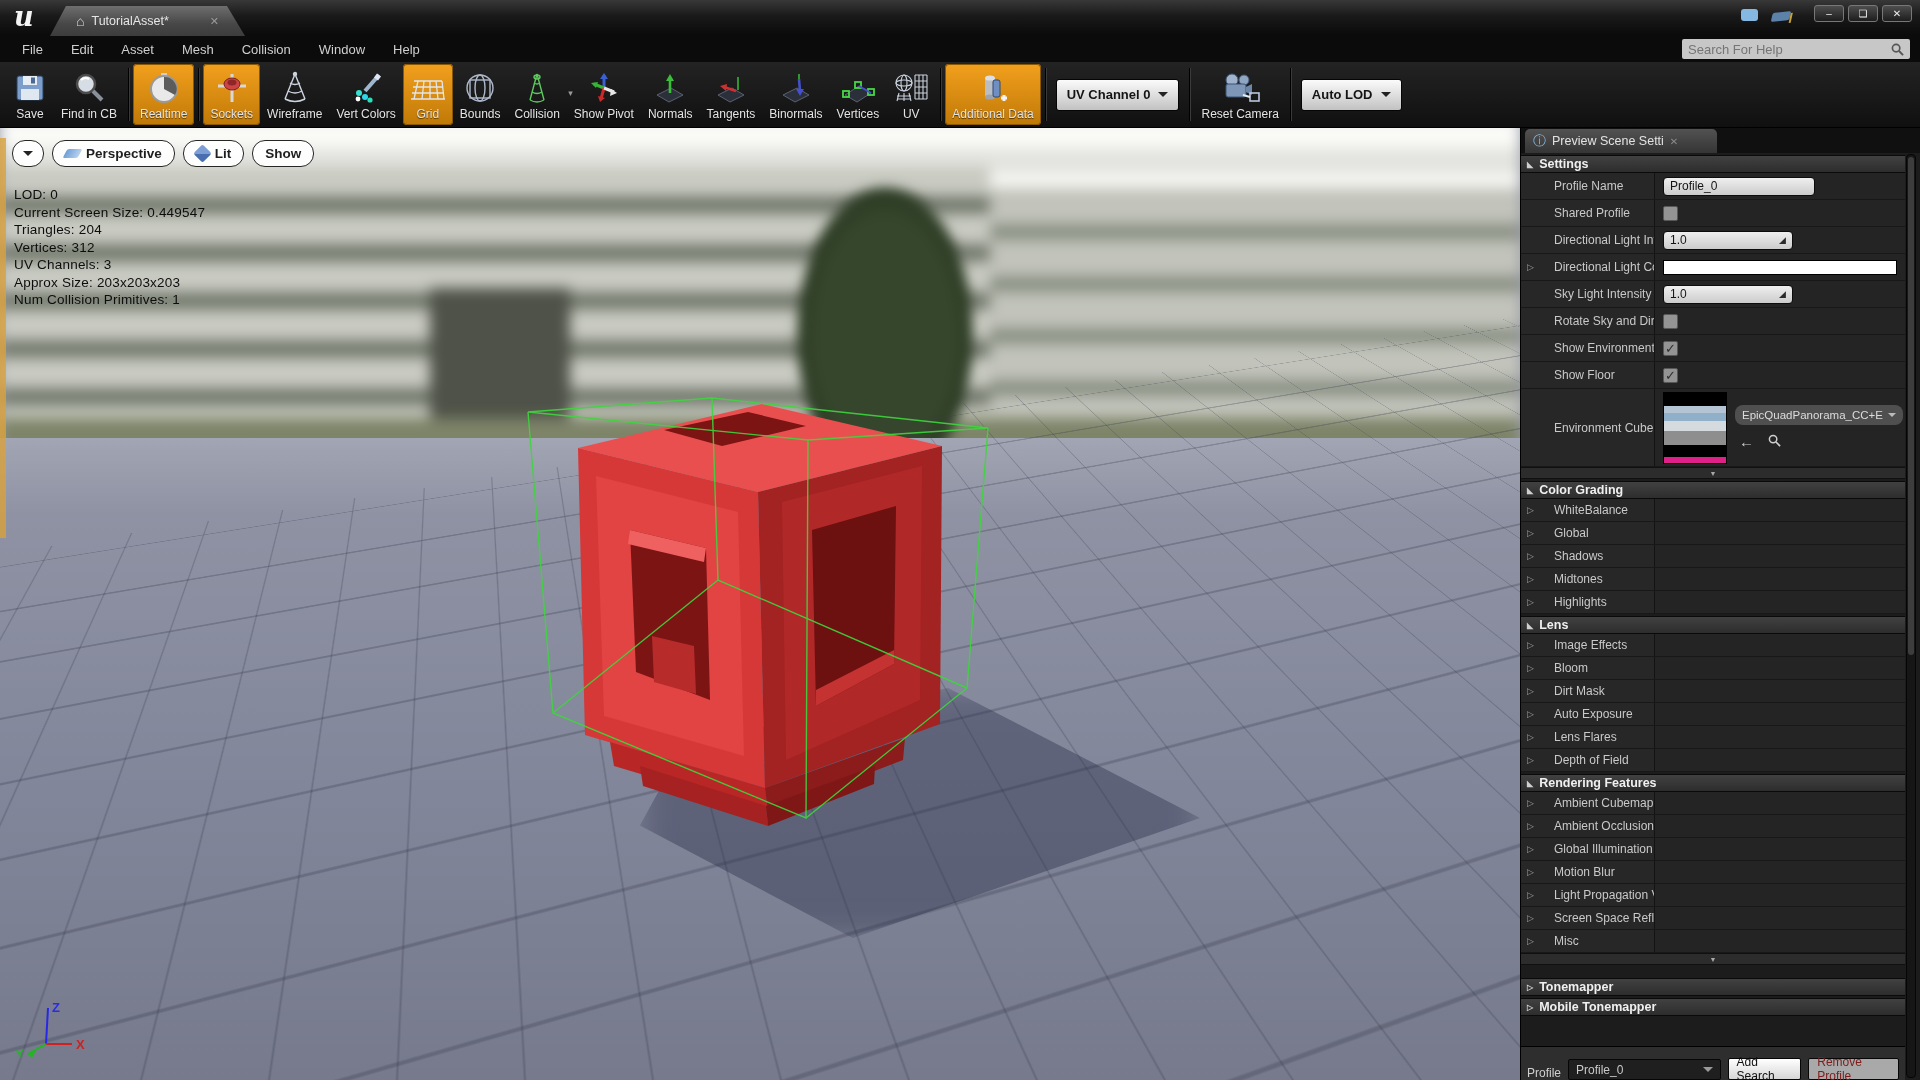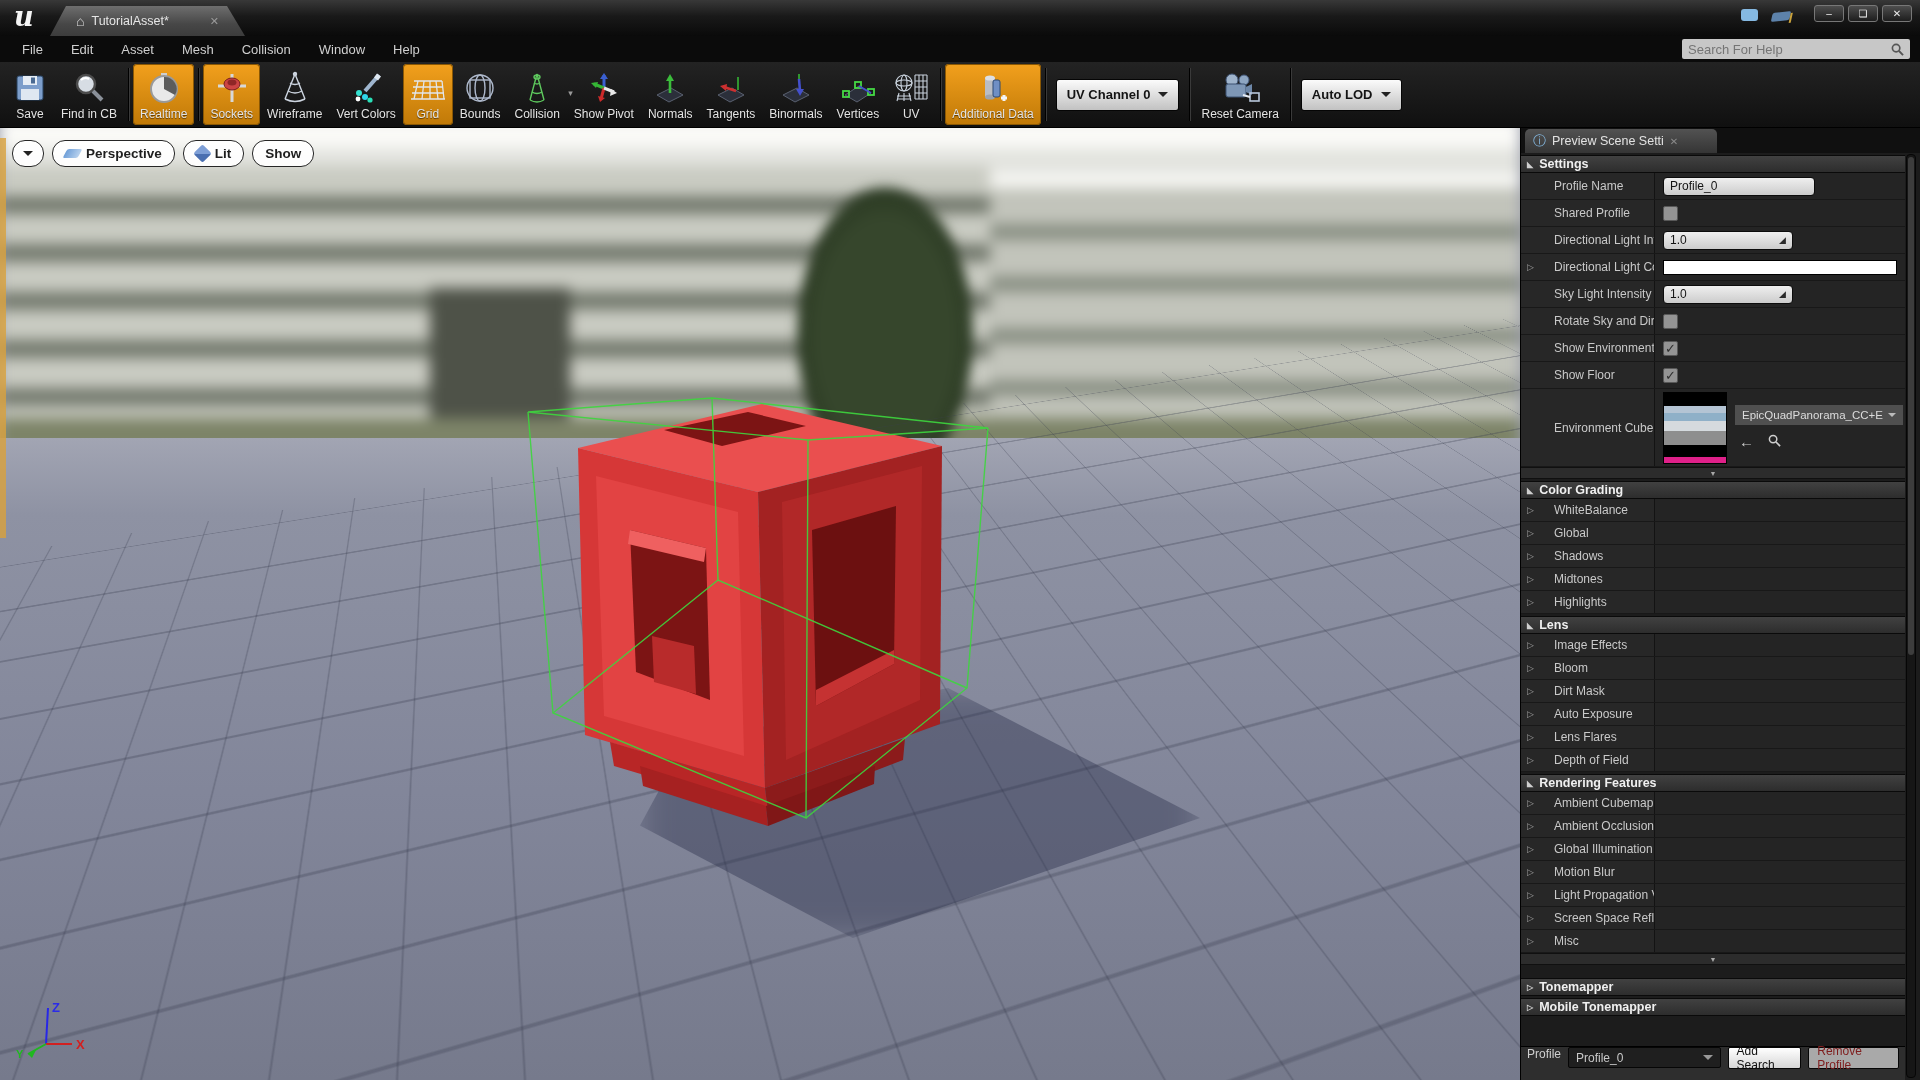--- a/index.html
+++ b/index.html
@@ -123,28 +123,28 @@
     padding:0 6px; color:#141414; font-size:12px; }
   .field.spinner { width:130px; justify-content:space-between; }
   .spin { color:#2a2a2a; font-size:9px; }
   .cb { width:15px; height:15px; background:#949494; border:1px solid #585858; border-radius:2px;
     display:flex; align-items:center; justify-content:center; font-size:13px; color:#2f2f2f; line-height:1; }
   .colorbar { flex:1; height:15px; background:#ffffff; border:1px solid #000; }
   .thumb { width:64px; height:72px; border:1px solid #000; flex:none;
     background:linear-gradient(180deg,#000 0 19%, #b4c4d4 19% 28%, #8fb0c8 28% 40%, #d5dade 40% 54%,
       #8e8e8e 54% 74%, #000 74% 91%, #df2089 91% 100%); }
   .assetcol { display:flex; flex-direction:column; gap:8px; }
-  .assetchip { height:20px; background:#4f4f4f; border-radius:0; display:flex; align-items:center;
+  .assetchip { height:20px; background:#4f4f4f; border-radius:8px; display:flex; align-items:center;
     gap:5px; padding:0 7px; color:#dcdcdc; font-size:11.5px; }
   .assetchip .dn { width:0; height:0; border:4px solid transparent; border-top-color:#bbb; margin-top:4px; }
   .asseticons { display:flex; gap:14px; align-items:center; padding-left:4px; color:#cfcfcf; font-size:15px; }
   .chevstrip { height:12px; background:#2c2c2c; border-top:1px solid #101010; border-bottom:1px solid #101010;
     display:flex; align-items:center; justify-content:center; color:#a8a8a8; font-size:7px; }
   .pfooter { position:absolute; left:0; bottom:0; width:384px; height:34px; background:#2e2e2e;
-    border-top:1px solid #000; display:flex; align-items:flex-start; gap:7px; padding:0 6px; }
+    border-top:1px solid #000; display:flex; align-items:flex-end; gap:7px; padding:0 6px; }
   .pfooter .lbl { color:#cfcfcf; font-size:12px; }
   .pselect { width:170px; height:21px; background:#1f1f1f; border:1px solid #060606; border-radius:2px;
     display:flex; align-items:center; padding:0 7px; color:#c9c9c9; font-size:12px; }
   .pselect .dn { margin-left:auto; width:0; height:0; border:5px solid transparent; border-top-color:#999; margin-top:5px; }
   .fbtn { height:22px; padding:0 8px; border:1px solid #060606; border-radius:2px; font-size:12px;
     display:flex; align-items:center; }
   .fbtn.add { background:linear-gradient(180deg,#ffffff,#d6d6d6); color:#111; }
   .fbtn.rem { background:#a9a9a9; color:#7f1d1d; }
   .pscrollbar { position:absolute; right:4px; top:26px; bottom:2px; width:10px; background:#161616;
     border:1px solid #060606; border-radius:4px; }
@@ -465,20 +465,29 @@
     </div>
     <div class="vpbtn">
       <span class="lit-ic"></span>
       <span>Lit</span>
     </div>
     <div class="vpbtn">
       <span>Show</span>
     </div>
   </div>
 
+  <div class="stats">
+      <div class="stat-line">LOD:  0</div>
+      <div class="stat-line">Current Screen Size:  0.449547</div>
+      <div class="stat-line">Triangles:  204</div>
+      <div class="stat-line">Vertices:  312</div>
+      <div class="stat-line">UV Channels:  3</div>
+      <div class="stat-line">Approx Size: 203x203x203</div>
+      <div class="stat-line">Num Collision Primitives:  1</div>
+    </div>
 
   <svg class="gizmo" width="90" height="70" viewBox="0 0 90 70">
     <line x1="36" y1="48" x2="38" y2="12" stroke="#2727e8" stroke-width="2"></line>
     <line x1="36" y1="48" x2="62" y2="48" stroke="#d22020" stroke-width="2"></line>
     <line x1="36" y1="48" x2="18" y2="58" stroke="#1fb81f" stroke-width="2"></line>
     <polygon points="18,58 26,54 22,62" fill="#1fb81f"></polygon>
     <text x="42" y="16" fill="#2b2be8" font-size="13" font-weight="bold">Z</text>
     <text x="66" y="53" fill="#d22020" font-size="13" font-weight="bold">X</text>
     <text x="6" y="62" fill="#1fb81f" font-size="11" font-weight="bold">Y</text>
   </svg>

